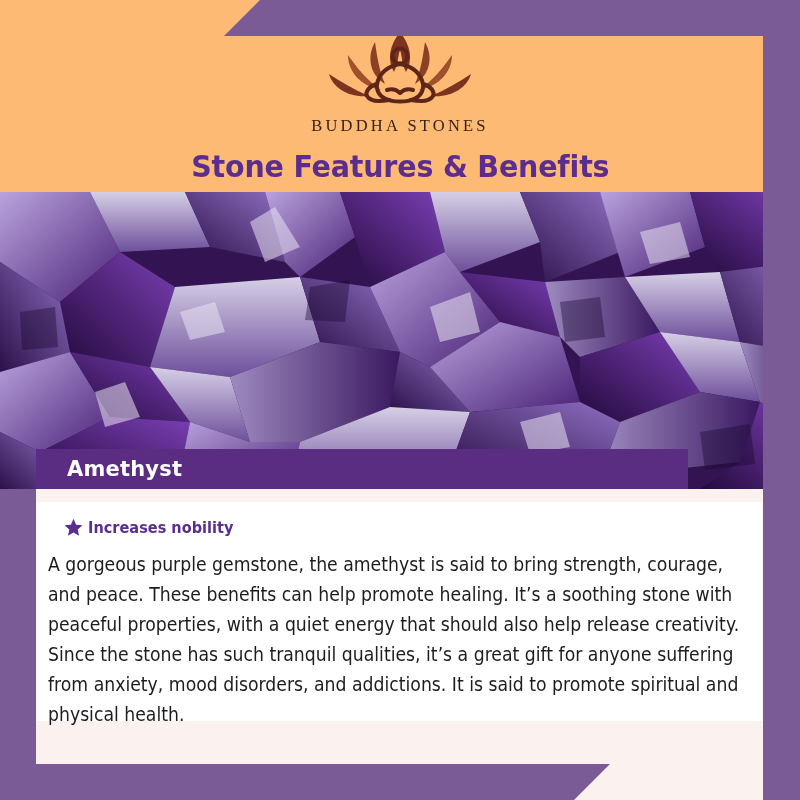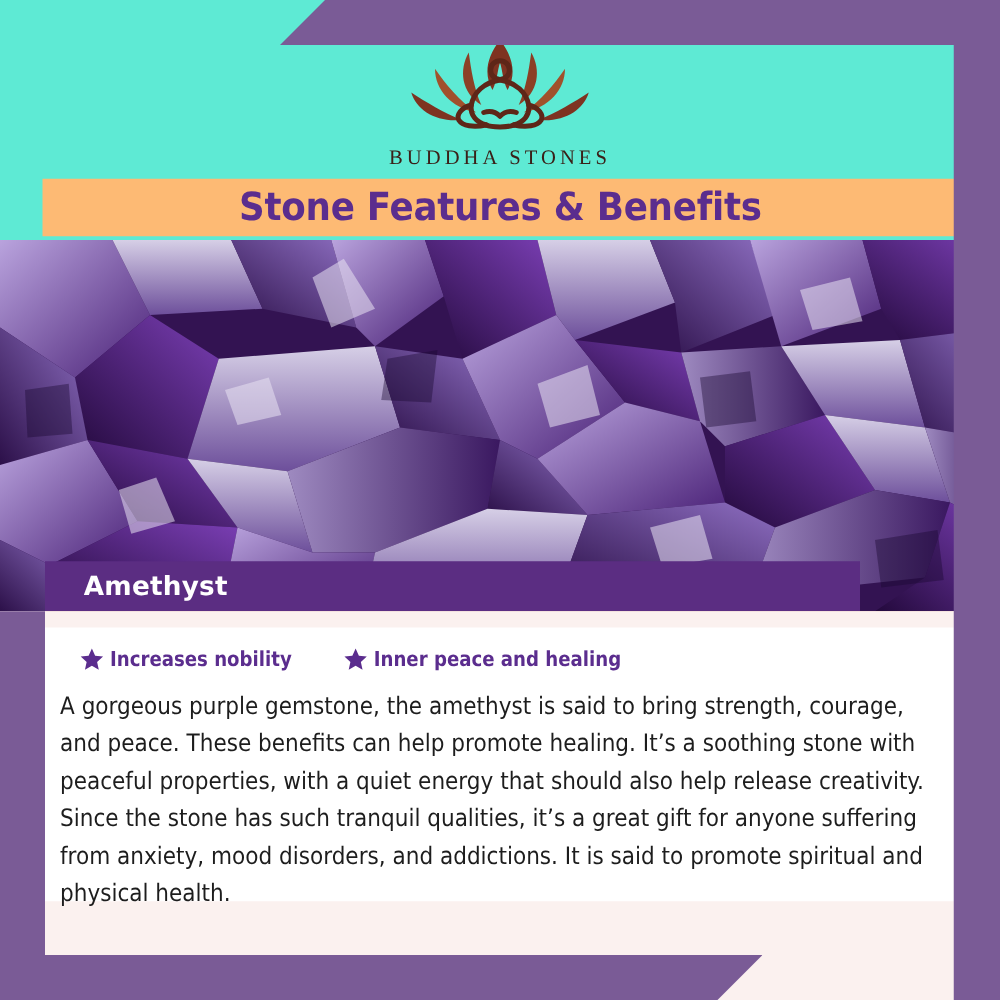--- a/index.html
+++ b/index.html
@@ -36,21 +36,21 @@
   }
   .frame-left {
     position:absolute; left:0; top:489px; width:36px; height:311px;
     background:#7a5b96;
     z-index:5;
   }
 
   
   .header {
     position:absolute; top:0; left:0; width:800px; height:192px;
-    background:#5eead4;
+    background:#fdba74;
     z-index:2;
   }
 
   .logo-wrap {
     position:absolute; top:22px; left:0; width:800px;
     display:flex; flex-direction:column; align-items:center;
   }
   .logo-mark { width:170px; height:92px; display:block; }
   .logo-text {
     margin-top:2px;
@@ -268,26 +268,20 @@
   <div class="panel-gap"></div>
 
   <div class="panel">
     <div class="benefits">
       <div class="benefit">
         <svg class="star-icon" viewBox="0 0 24 24">
           <polygon points="12,1 15.3,8.4 23.3,9.2 17.3,14.6 19,22.5 12,18.4 5,22.5 6.7,14.6 0.7,9.2 8.7,8.4" fill="#5b2d8e"></polygon>
         </svg>
         <span class="benefit-label">Increases nobility</span>
       </div>
-      <div class="benefit">
-        <svg class="star-icon" viewBox="0 0 24 24">
-          <polygon points="12,1 15.3,8.4 23.3,9.2 17.3,14.6 19,22.5 12,18.4 5,22.5 6.7,14.6 0.7,9.2 8.7,8.4" fill="#5b2d8e"></polygon>
-        </svg>
-        <span class="benefit-label">Inner peace and healing</span>
-      </div>
     </div>
 
     <p class="description">A gorgeous purple gemstone, the amethyst is said to bring strength, courage, and peace. These benefits can help promote healing. It’s a soothing stone with peaceful properties, with a quiet energy that should also help release creativity. Since the stone has such tranquil qualities, it’s a great gift for anyone suffering from anxiety, mood disorders, and addictions. It is said to promote spiritual and physical health.</p>
   </div>
 
   <div class="frame-top"></div>
   <div class="frame-right"></div>
   <div class="frame-bottom"></div>
   <div class="frame-left"></div>
 

